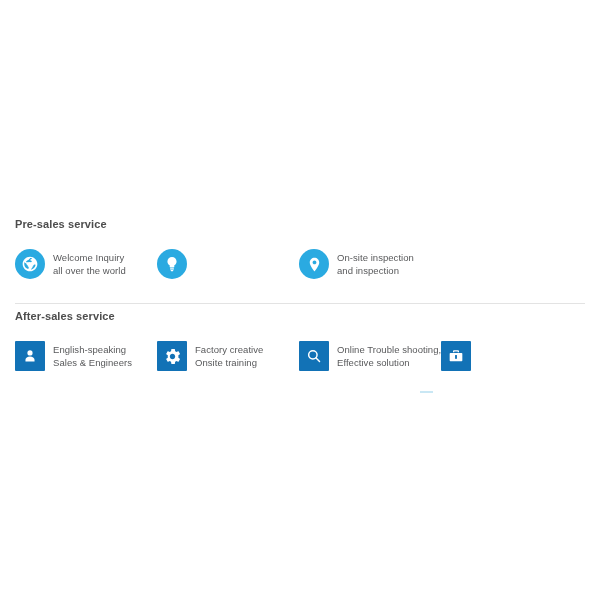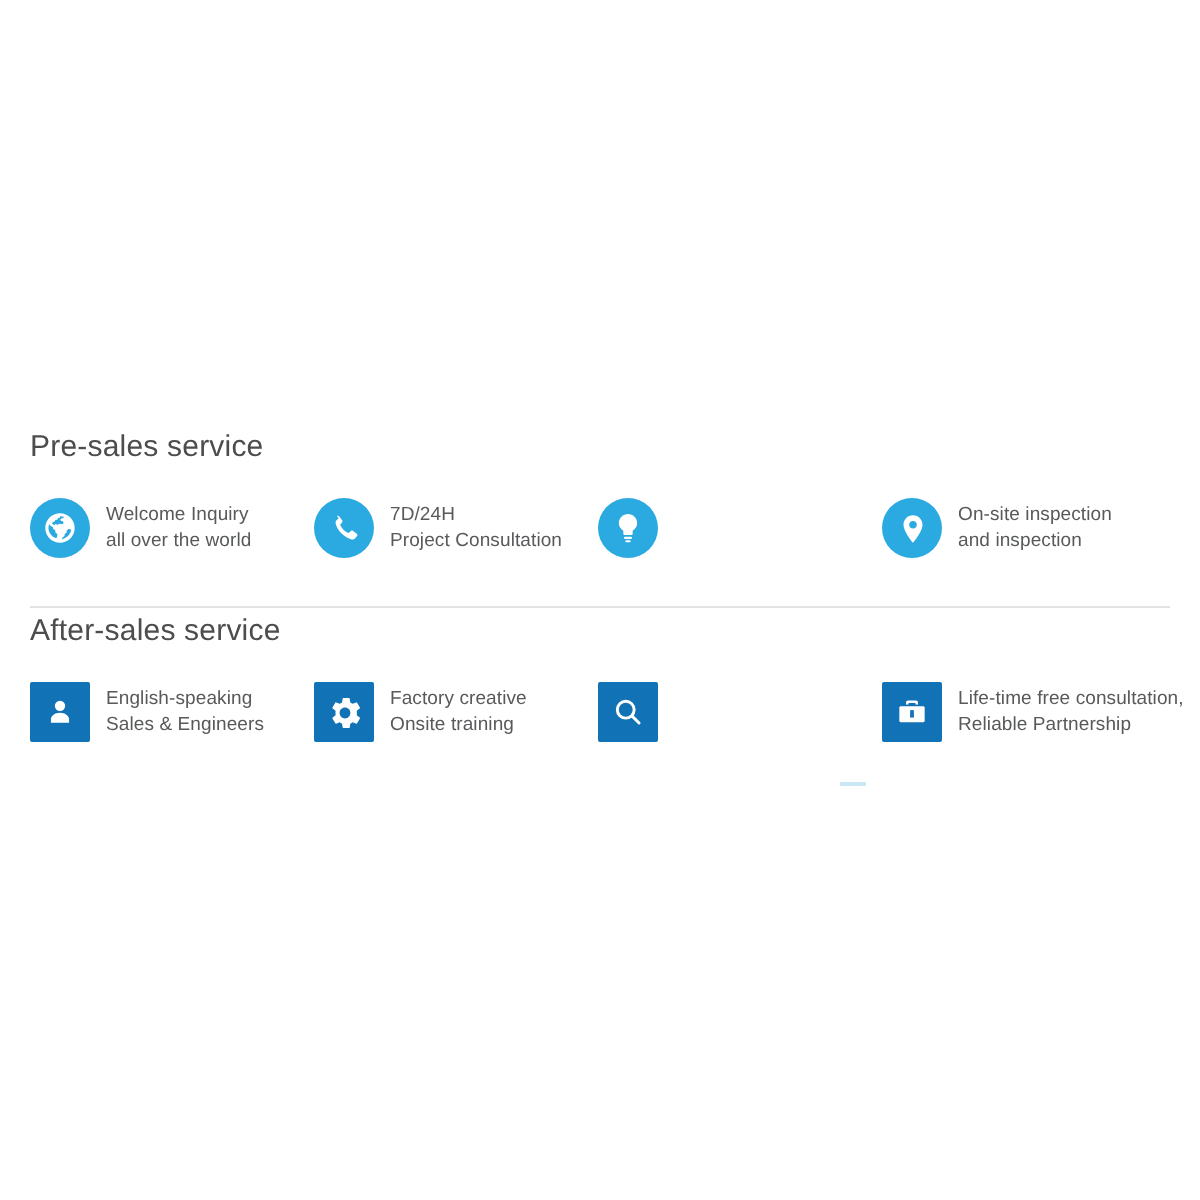--- a/index.html
+++ b/index.html
@@ -26,23 +26,23 @@
     position: absolute;
     left: 0;
     width: 600px;
     box-sizing: border-box;
     padding: 0 15px;
   }
   #presales-block { top: 216px; }
   #aftersales-block { top: 308px; }
 
   .section-heading {
-    font-size: 15px;
+    font-size: 11px;
     color: #4d4d4d;
-    font-weight: normal;
+    font-weight: bold;
     letter-spacing: .1px;
     margin: 0;
     padding: 0;
     line-height: 16px;
     white-space: nowrap;
   }
 
   .items-row {
     display: flex;
     align-items: flex-start;
@@ -122,31 +122,20 @@
           <svg width="18" height="18" viewBox="0 0 24 24" fill="#ffffff">
             <path d="M12 2.2C6.6 2.2 2.2 6.6 2.2 12S6.6 21.8 12 21.8 21.8 17.4 21.8 12 17.4 2.2 12 2.2zm0 1.9c1 0 1.9.2 2.8.5l-.6.8-1.3.2-.7.9.5.9 1.2.1.6 1.1-1.1.9-1.7-.3-1.3.6-1.4-.5-.9.8-1.3-.9.4-1.2 1.2-.3.5-1.1 1.3-.1.5-1.1c.4-.2.8-.3 1.3-.3zM4.3 12c0-.9.2-1.8.5-2.6l.9 1.3 1.4.5.4 1.5 1.3.8.2 1.6 1.3.9-.2 1.9-.6.9C6.4 17.8 4.3 15.1 4.3 12zm8.9 7.6.5-1.3 1.3-1 .2-1.5 1.2-.7.1-1.5 1.3-.9 1.7.3c-.5 3.3-3.2 5.9-6.3 6.6z"></path>
           </svg>
         </span>
         <div class="item-text">
           <span>Welcome Inquiry</span>
           <span>all over the world</span>
         </div>
       </div>
 
-      <div class="service-item">
-        <span class="icon-chip round">
-          <svg width="17" height="17" viewBox="0 0 24 24" fill="#ffffff">
-            <path d="M6.6 3.1c.5-.4 1.2-.3 1.6.2l2.1 2.8c.3.4.3 1 0 1.4l-1.2 1.3c-.2.2-.2.5-.1.8.5 1.1 1.3 2.2 2.2 3.1.9.9 2 1.7 3.1 2.2.3.1.6.1.8-.1l1.3-1.2c.4-.3 1-.4 1.4-.1l2.8 2.1c.5.4.6 1.1.2 1.6l-1.3 1.6c-.6.7-1.6 1-2.5.8-2.5-.6-5-2.1-7.1-4.2C7.8 13.3 6.3 10.8 5.7 8.3c-.2-.9.1-1.9.8-2.5l1.4-1.2z" transform="translate(-.3 -.2)"></path>
-          </svg>
-        </span>
-        <div class="item-text">
-          <span>7D/24H</span>
-          <span>Project Consultation</span>
-        </div>
-      </div>
 
       <div class="service-item">
         <span class="icon-chip round">
           <svg width="18" height="18" viewBox="0 0 24 24" fill="#ffffff">
             <path d="M12 2.6c-3.4 0-6.1 2.7-6.1 6 0 2.2 1.2 4.1 3 5.2v2c0 .5.4.9.9.9h4.4c.5 0 .9-.4.9-.9v-2c1.8-1.1 3-3 3-5.2 0-3.3-2.7-6-6.1-6z"></path>
             <rect x="9.3" y="17.8" width="5.4" height="1.5" rx=".7"></rect>
             <rect x="10.2" y="20.1" width="3.6" height="1.4" rx=".7"></rect>
           </svg>
         </span>
       </div>
@@ -198,34 +187,34 @@
         </div>
       </div>
 
       <div class="service-item">
         <span class="icon-chip square">
           <svg width="16" height="16" viewBox="0 0 24 24" fill="none" stroke="#ffffff" stroke-width="2.2">
             <circle cx="10.3" cy="10.3" r="6.3"></circle>
             <line x1="15.1" y1="15.1" x2="20.3" y2="20.3" stroke-linecap="round"></line>
           </svg>
         </span>
+        <div class="item-text">
+          <span>Online Trouble shooting,</span>
+          <span>Effective solution</span>
+        </div>
       </div>
 
       <div class="service-item">
         <span class="icon-chip square">
           <svg width="16" height="16" viewBox="0 0 24 24" fill="#ffffff">
             <path d="M9.1 3.3c-.9 0-1.6.7-1.6 1.6v1.4h1.9V5.2h5.2v1.1h1.9V4.9c0-.9-.7-1.6-1.6-1.6H9.1z"></path>
             <path d="M3.6 7.6h16.8c.6 0 1.1.5 1.1 1.1v9.9c0 .6-.5 1.1-1.1 1.1H3.6c-.6 0-1.1-.5-1.1-1.1V8.7c0-.6.5-1.1 1.1-1.1z"></path>
             <rect x="10.6" y="10.6" width="2.8" height="5.6" fill="#1272b6"></rect>
           </svg>
         </span>
-        <div class="item-text">
-          <span>Life-time free consultation,</span>
-          <span>Reliable Partnership</span>
-        </div>
       </div>
 
     </div>
   </section>
 
   <div class="artifact"></div>
 
 </div>
 
 </body></html>

